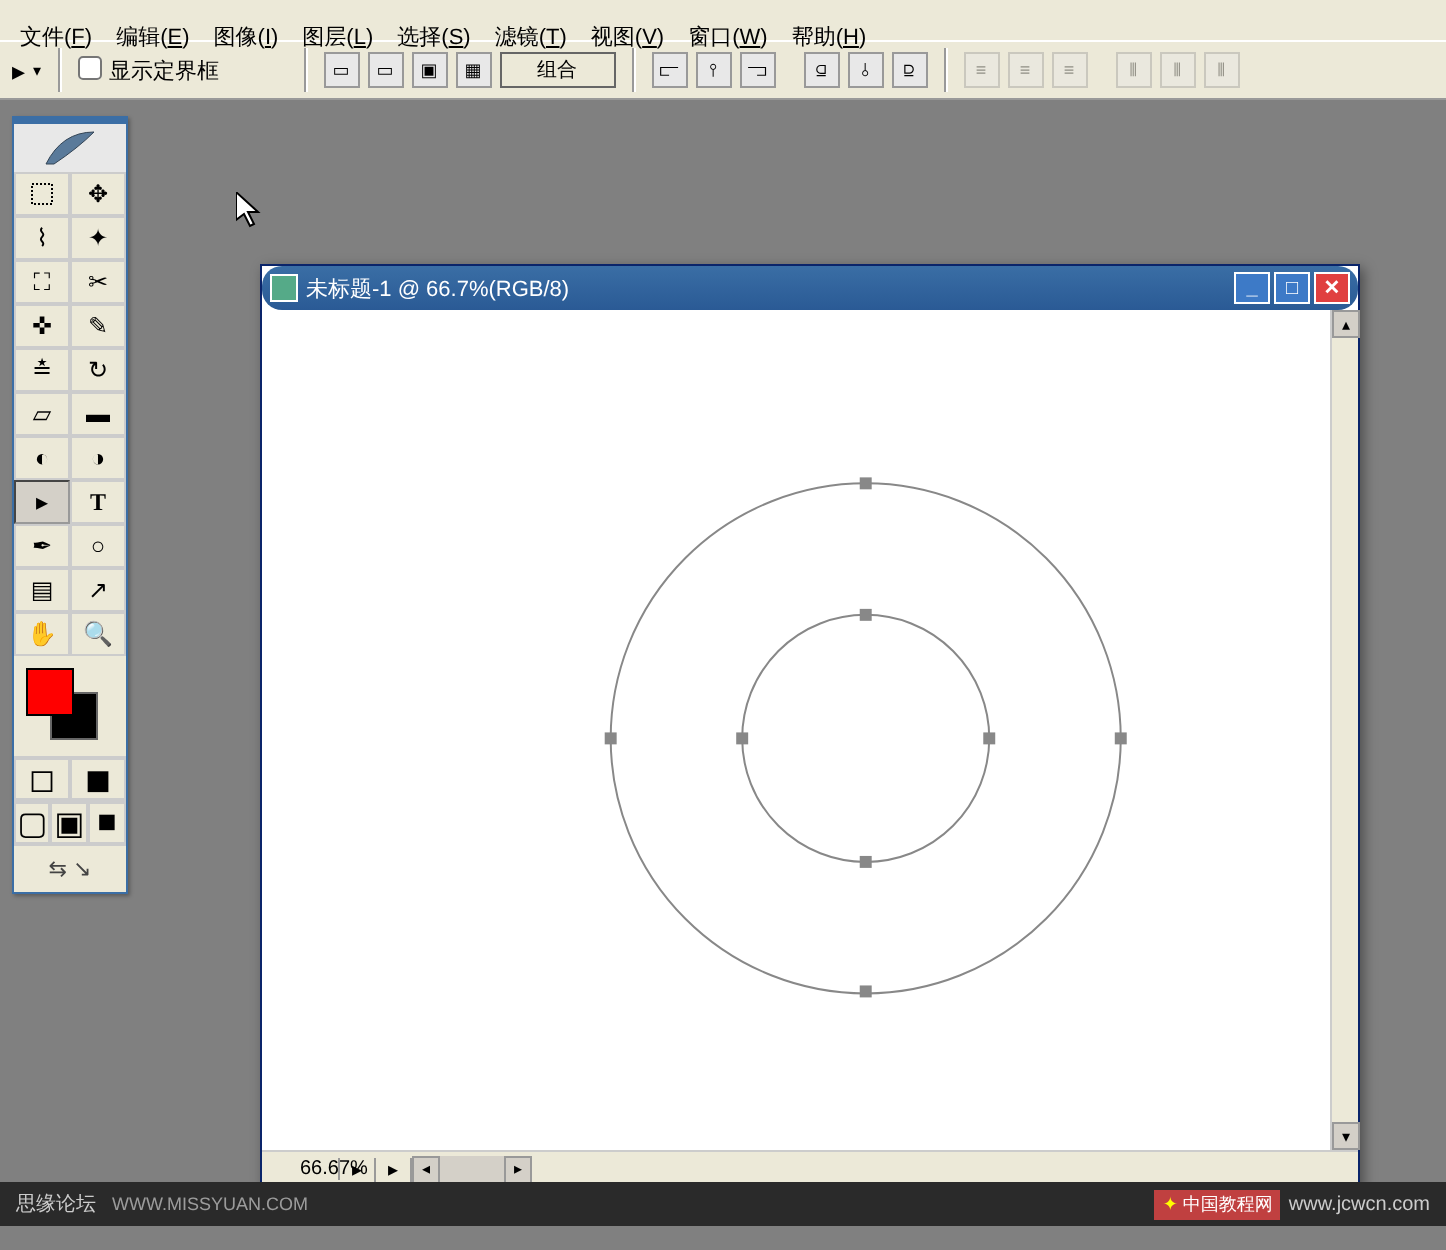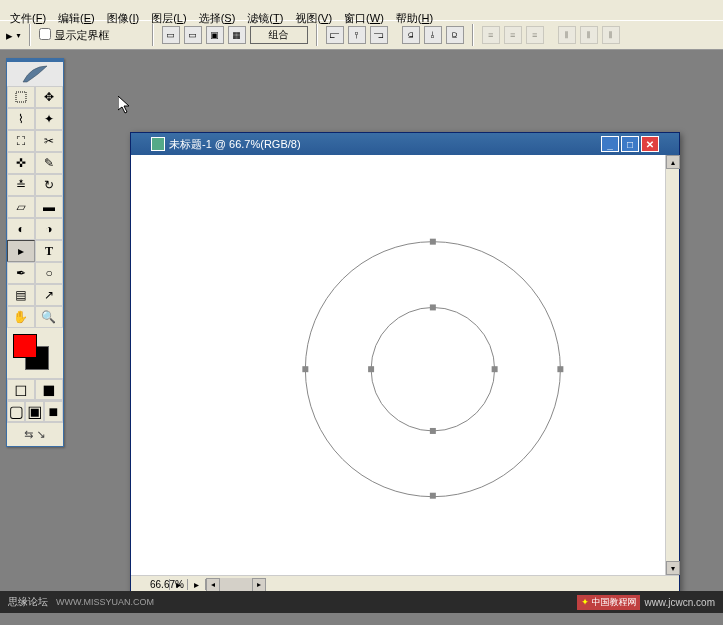--- a/index.html
+++ b/index.html
@@ -27,21 +27,21 @@
 .tool.sel { background: #d4d0c8; border: 1px inset #999; }
 .colorbox { height: 42px; position: relative; margin: 4px; }
 .swatch-fg { position: absolute; left: 2px; top: 2px; width: 24px; height: 24px; background: #ff0000; border: 1px solid #000; z-index: 2; }
 .swatch-bg { position: absolute; left: 14px; top: 14px; width: 24px; height: 24px; background: #000; border: 1px solid #666; z-index: 1; }
 .mode-row { height: 22px; display: flex; border-top: 1px solid #ccc; }
 .mode-cell { flex: 1; display: flex; align-items: center; justify-content: center; border: 1px solid #ccc; }
 .jump { height: 24px; display: flex; align-items: center; justify-content: center; border-top: 1px solid #ccc; font-size: 11px; color: #444; }
 
 
 .docwin { position: absolute; left: 130px; top: 132px; width: 550px; height: 462px; border: 1px solid #0a246a; background: #fff; box-shadow: 2px 2px 6px rgba(0,0,0,0.4); }
-.titlebar { height: 22px; background: linear-gradient(to bottom, #3a6ea5, #2a5a95); display: flex; align-items: center; padding: 0 20px; color: #fff; font-size: 11px; }
+.titlebar { height: 22px; background: linear-gradient(to bottom, #3a6ea5, #2a5a95); display: flex; align-items: center; padding: 0 4px; color: #fff; font-size: 11px; border-radius: 10px; }
 .title-icon { width: 14px; height: 14px; margin-right: 4px; background: #5a8; border: 1px solid #fff; }
 .title-text { flex: 1; }
 .win-btns { display: flex; gap: 2px; }
 .win-btn { width: 18px; height: 16px; display: flex; align-items: center; justify-content: center; font-size: 10px; font-weight: bold; }
 .win-min, .win-max { background: #3d7ac7; border: 1px solid #fff; color: #fff; }
 .win-close { background: #e04040; border: 1px solid #fff; color: #fff; }
 
 .doc-body { position: relative; height: 420px; background: #fff; }
 .canvas { position: absolute; left: 0; top: 0; right: 14px; bottom: 0; }
 .vscroll { position: absolute; right: 0; top: 0; width: 14px; bottom: 0; background: #ece9d8; border-left: 1px solid #ccc; }

